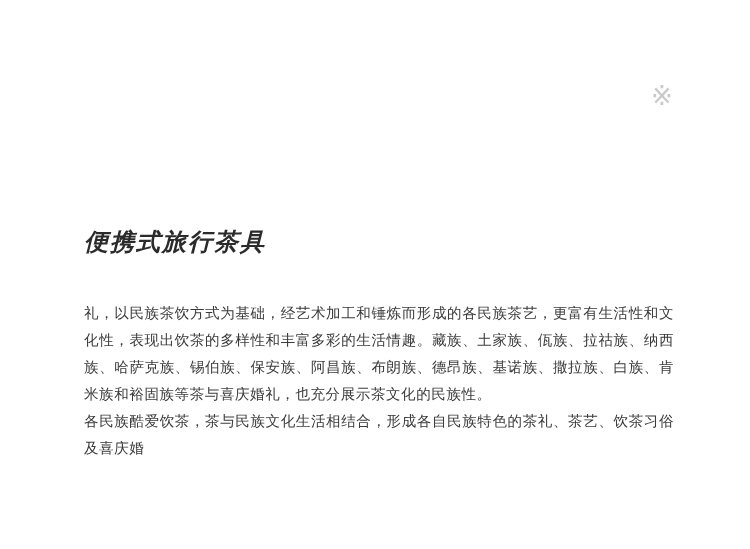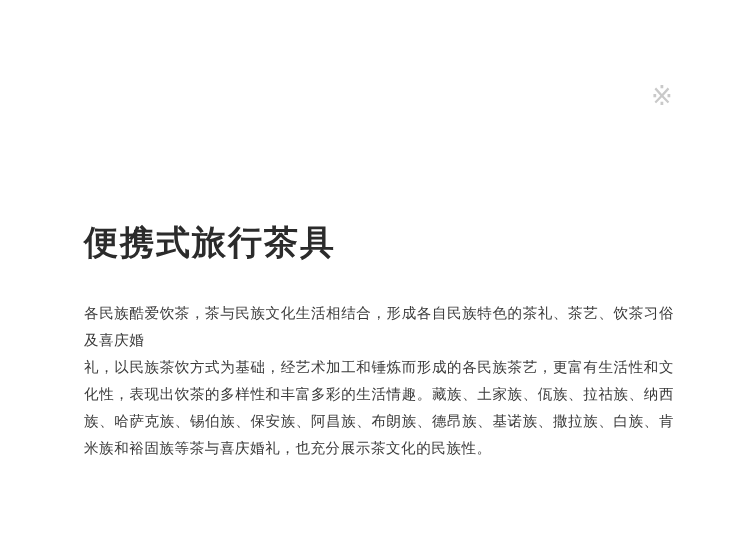--- a/index.html
+++ b/index.html
@@ -33,26 +33,27 @@
   }
   .content {
     position: absolute;
     left: 84px;
     top: 222px;
     width: 590px;
   }
   .title {
     font-family: "DejaVu Serif", "Liberation Serif", serif;
     font-weight: bold;
-    font-size: 34px;
+    font-size: 24px;
     line-height: 40px;
     color: #2b2b2b;
     letter-spacing: 2px;
     margin: 0 0 38px 0;
     white-space: nowrap;
+    font-style: italic;
   }
   .body-text {
     font-family: "DejaVu Serif", "Liberation Serif", serif;
     font-size: 14.5px;
     line-height: 27px;
     color: #3a3a3a;
     letter-spacing: 0.6px;
     margin: 0;
     text-align: justify;
     text-justify: inter-ideograph;
@@ -63,18 +64,18 @@
 </head>
 <body>
 
 <div class="page">
 
   <div class="mark">※</div>
 
   <div class="content">
     <h1 class="title">便携式旅行茶具</h1>
 
+    <p class="body-text">礼，以民族茶饮方式为基础，经艺术加工和锤炼而形成的各民族茶艺，更富有生活性和文化性，表现出饮茶的多样性和丰富多彩的生活情趣。藏族、土家族、佤族、拉祜族、纳西族、哈萨克族、锡伯族、保安族、阿昌族、布朗族、德昂族、基诺族、撒拉族、白族、肯米族和裕固族等茶与喜庆婚礼，也充分展示茶文化的民族性。</p>
+
     <p class="body-text">各民族酷爱饮茶，茶与民族文化生活相结合，形成各自民族特色的茶礼、茶艺、饮茶习俗及喜庆婚</p>
-
-    <p class="body-text">礼，以民族茶饮方式为基础，经艺术加工和锤炼而形成的各民族茶艺，更富有生活性和文化性，表现出饮茶的多样性和丰富多彩的生活情趣。藏族、土家族、佤族、拉祜族、纳西族、哈萨克族、锡伯族、保安族、阿昌族、布朗族、德昂族、基诺族、撒拉族、白族、肯米族和裕固族等茶与喜庆婚礼，也充分展示茶文化的民族性。</p>
   </div>
 
 </div>
 
 </body></html>

